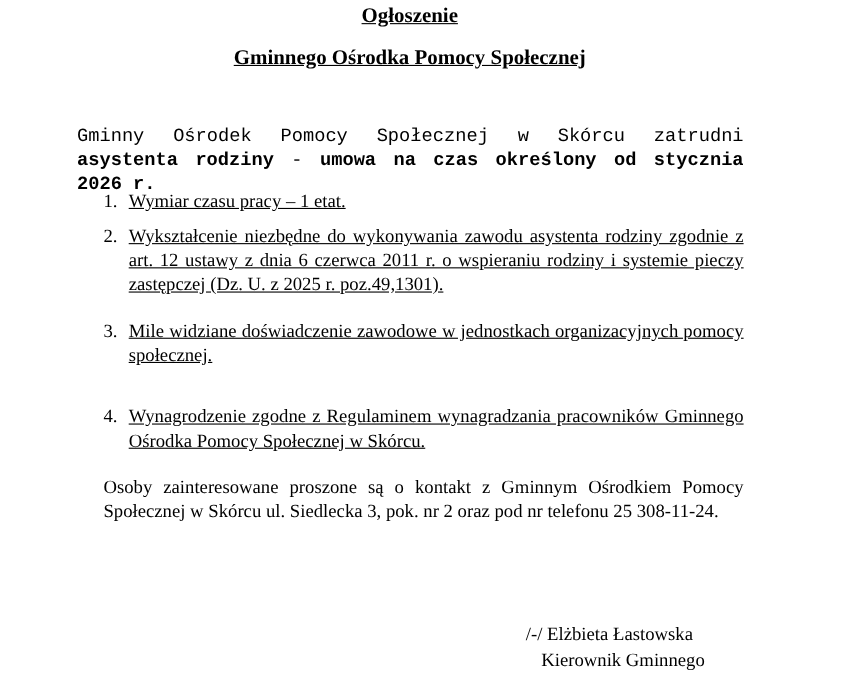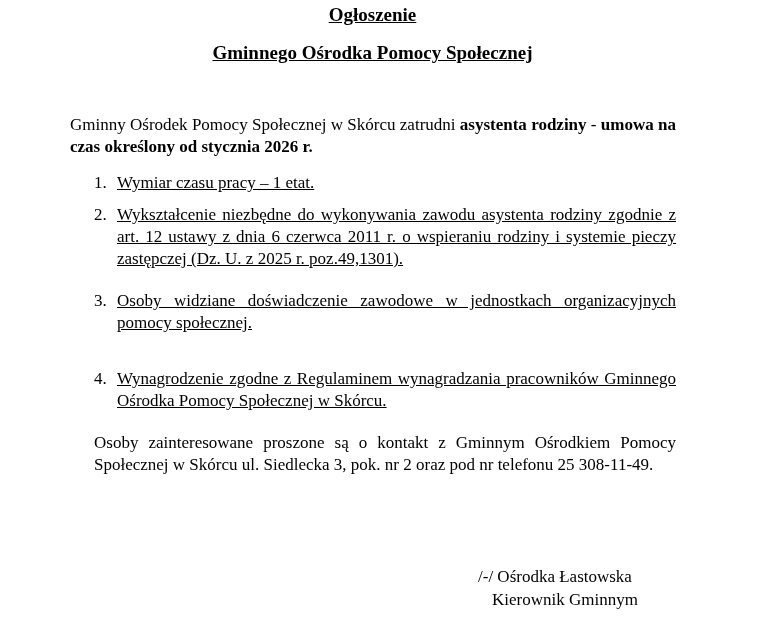--- a/index.html
+++ b/index.html
@@ -29,20 +29,21 @@
     #t1 { top: 4px; left: -12px; }
     #t2 { top: 42px; left: -12px; }
 
     .para {
       position: absolute;
       left: 70px;
       width: 606px;
       text-align: justify;
       line-height: 22px;
       margin: 0;
+      font-family: Liberation Mono, monospace;
     }
     #intro { top: 114px; }
     #intro .bold { font-weight: bold; }
 
     .item {
       position: absolute;
       left: 94px;
       width: 582px;
       line-height: 22px;
       text-align: justify;
@@ -94,24 +95,24 @@
 <div id="item1" class="item">
   <span class="num">1.</span>
   <span class="txt">Wymiar czasu pracy – 1 etat.</span>
 </div>
 <div id="item2" class="item">
   <span class="num">2.</span>
   <span class="txt">Wykształcenie niezbędne do wykonywania zawodu asystenta rodziny zgodnie z art. 12 ustawy z dnia 6 czerwca 2011 r. o wspieraniu rodziny i systemie pieczy zastępczej (Dz. U. z 2025 r. poz.49,1301).</span>
 </div>
 <div id="item3" class="item">
   <span class="num">3.</span>
-  <span class="txt">Osoby widziane doświadczenie zawodowe w jednostkach organizacyjnych pomocy społecznej.</span>
+  <span class="txt">Mile widziane doświadczenie zawodowe w jednostkach organizacyjnych pomocy społecznej.</span>
 </div>
 <div id="item4" class="item">
   <span class="num">4.</span>
   <span class="txt">Wynagrodzenie zgodne z Regulaminem wynagradzania pracowników Gminnego Ośrodka Pomocy Społecznej w Skórcu.</span>
 </div>
 
-<p id="contact">Osoby zainteresowane proszone są o kontakt z Gminnym Ośrodkiem Pomocy Społecznej w Skórcu ul. Siedlecka 3, pok. nr 2 oraz pod nr telefonu 25 308-11-49.</p>
+<p id="contact">Osoby zainteresowane proszone są o kontakt z Gminnym Ośrodkiem Pomocy Społecznej w Skórcu ul. Siedlecka 3, pok. nr 2 oraz pod nr telefonu 25 308-11-24.</p>
 
-<p id="sig1" class="sig">/-/ Ośrodka Łastowska</p>
-<p id="sig2" class="sig">Kierownik Gminnym</p>
+<p id="sig1" class="sig">/-/ Elżbieta Łastowska</p>
+<p id="sig2" class="sig">Kierownik Gminnego</p>
 <p id="sig3" class="sig">Ośrodka Pomocy Społecznej</p>
 
 </body></html>

